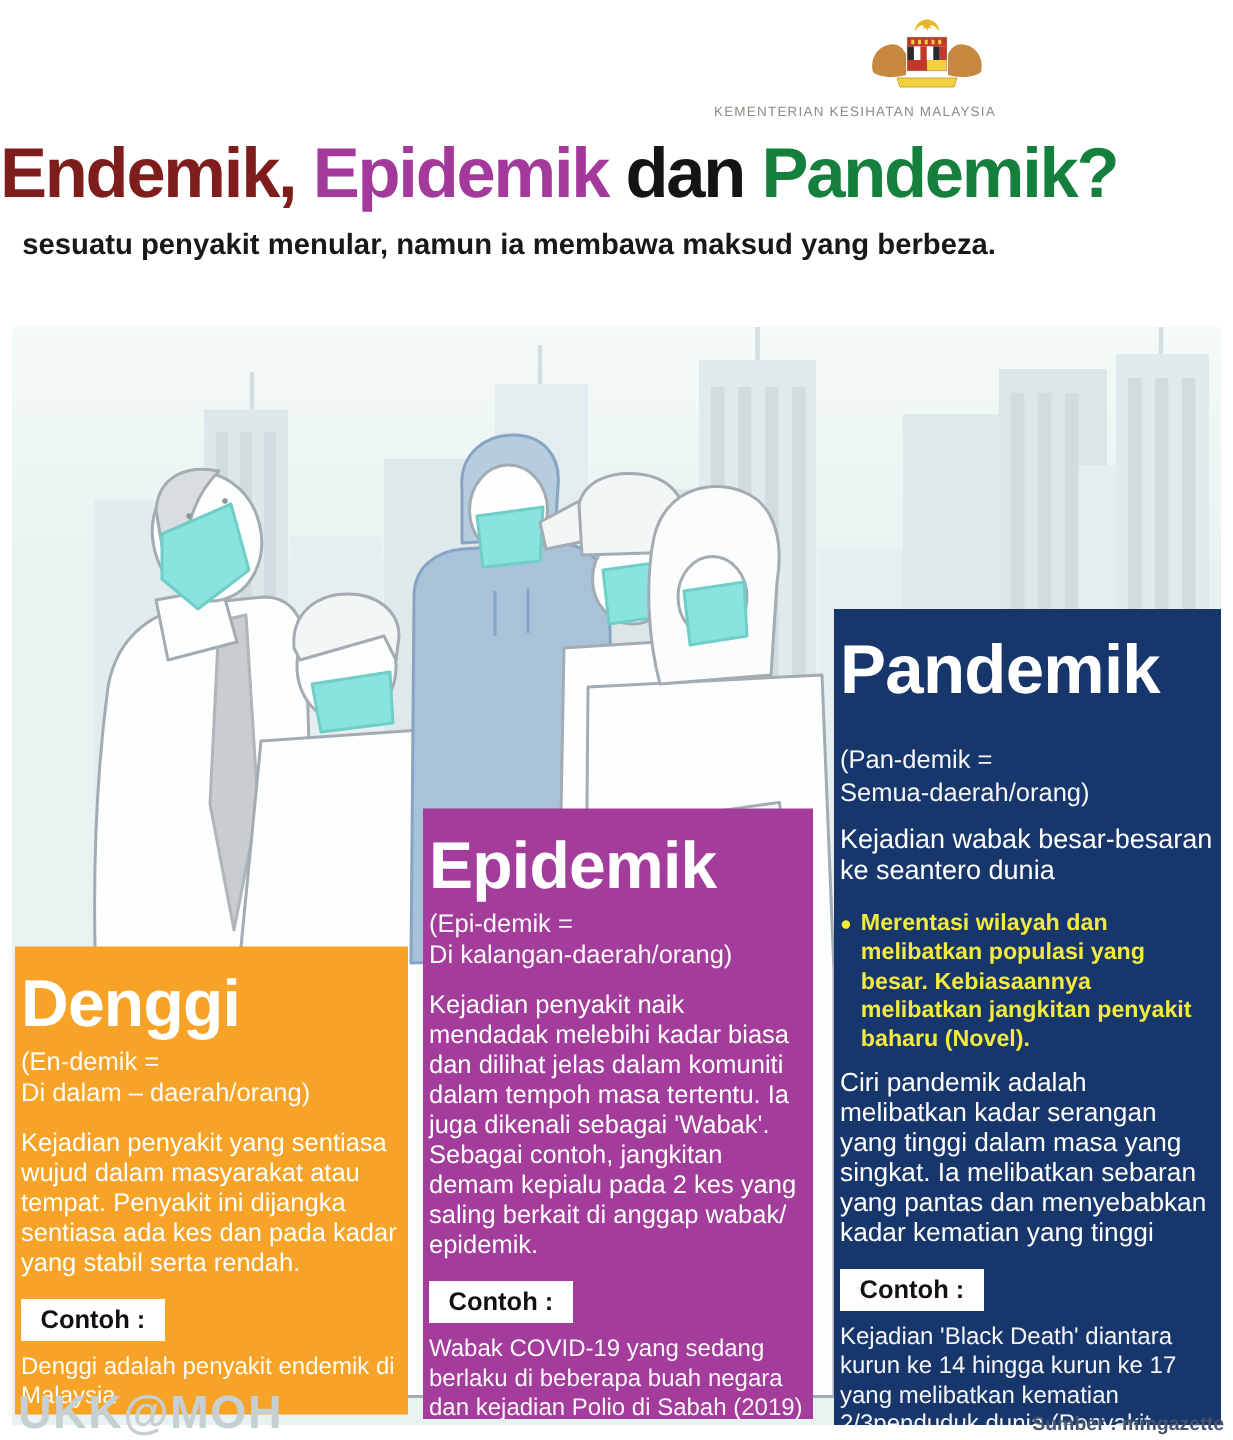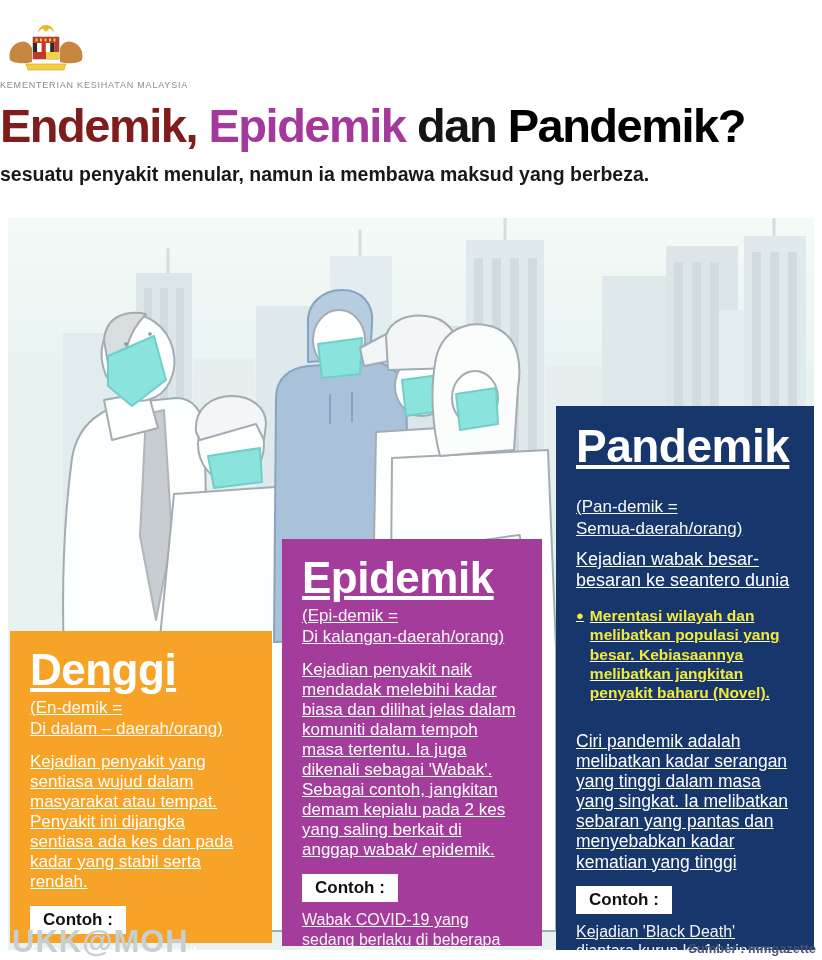--- a/index.html
+++ b/index.html
@@ -2,64 +2,64 @@
 <html><head>
 <meta charset="utf-8">
 <style>
   html,body { margin:0; padding:0; background:#fff; }
   .poster {
     position:relative; width:822px; height:960px; margin:0 auto;
     background:#ffffff; overflow:hidden;
     font-family:"Liberation Sans", sans-serif;
   }
   
-  .hdr { position:absolute; top:12px; left:0; width:664px; text-align:left; }
+  .hdr { position:absolute; top:0; left:0; width:664px; text-align:right; }
   .logo { margin-top:12px; display:inline-block; }
   .ministry {
     font-size:9px; letter-spacing:.8px; color:#8d8b82; margin-top:2px;
     font-weight:400;
   }
   .title {
     margin-top:12px; font-size:47px; font-weight:800; letter-spacing:-1.5px;
     line-height:1; white-space:nowrap;
   }
   .t-orange { color:#7f1d1d; }
   .t-purple { color:#A4399C; }
   .t-black  { color:#141414; }
-  .t-navy   { color:#000000; }
+  .t-navy   { color:#15803d; }
   .subtitle {
     margin-top:12px; font-size:19.5px; font-weight:700; color:#181818;
     line-height:1.35;
   }
   
   .scene {
     position:absolute; left:8px; top:218px; width:806px; height:732px;
     background:linear-gradient(180deg,#F4FAF8 0%,#E8F3F1 22%,#E8F3F1 100%);
   }
   .scene svg { position:absolute; left:0; top:0; }
   
   .card {
-    position:absolute; box-sizing:border-box; color:#fff; padding:14px 20px;text-decoration:underline;
+    position:absolute; box-sizing:border-box; color:#fff; padding:14px 4px;
   }
   .card-endemik  { left:2px;   top:413px; width:262px; height:312px; background:#F7A327; }
   .card-epidemik { left:274px; top:321px; width:260px; height:407px; background:#A33C9A; }
   .card-pandemik { left:548px; top:188px; width:258px; height:544px; background:#17366B; }
   .card h2 { margin:2px 0 4px 0; font-size:44px; font-weight:700; letter-spacing:-.5px; line-height:1.05; }
   .card-pandemik h2 { font-size:46px; margin-bottom:26px; }
   .meaning { font-size:17px; line-height:1.25; opacity:.96; }
   .body-txt { font-size:17px; line-height:1.18; margin-top:12px; }
   .contoh-label {
     display:inline-block; background:#ffffff; color:#111; font-weight:800;
     font-size:17px; padding:4px 13px; margin-top:14px;
   }
   .contoh-text { font-size:16px; line-height:1.22; margin-top:8px; opacity:.95; }
   .p-body1 { font-size:18px; line-height:1.2; margin-top:10px; }
   .p-bullet { display:flex; gap:6px; margin-top:14px; color:#F2EA3E; font-size:15.5px; line-height:1.25; font-weight:600; }
   .p-dot { color:#F6EE30; font-size:13px; line-height:1.5; }
-  .p-body2 { font-size:17.5px; line-height:1.15; margin-top:28px; }
+  .p-body2 { font-size:17.5px; line-height:1.15; margin-top:8px; }
   
   .watermark {
     position:absolute; left:12px; top:924px; font-size:31px; font-weight:700;
     color:#C6CFD2; letter-spacing:1px;
   }
   .source {
     position:absolute; right:6px; top:941px; font-size:13px; font-weight:700;
     color:#46536F;
   }
 </style>

